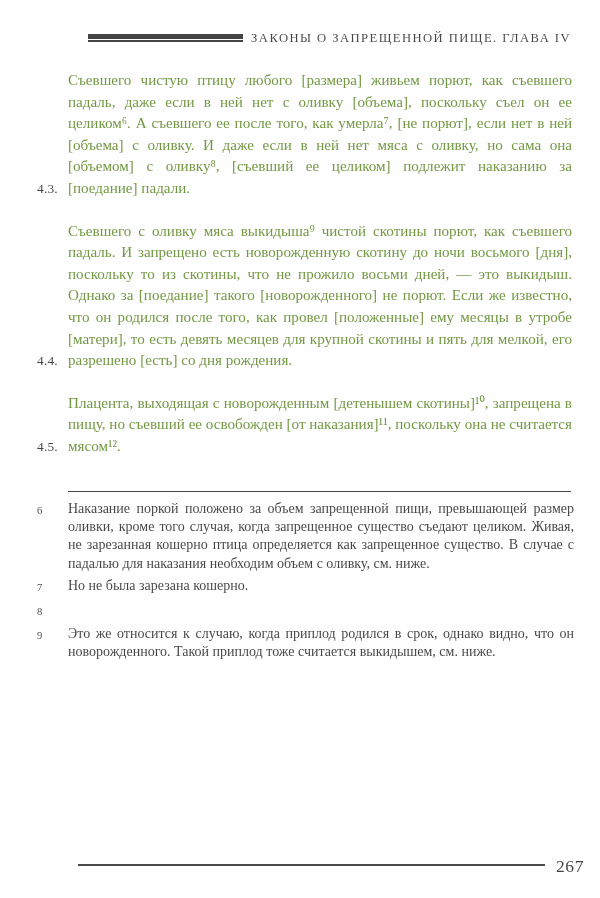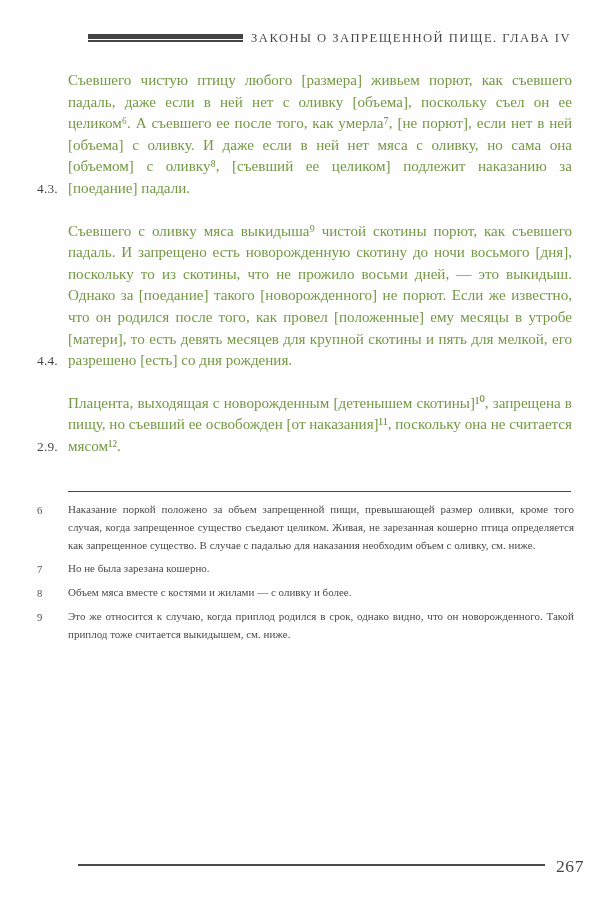--- a/index.html
+++ b/index.html
@@ -116,21 +116,21 @@
   .fn-num {
     flex: 0 0 31px;
     font-size: 10.6px;
     line-height: 18.2px;
     padding-top: 2px;
     color: #1a1a1a;
     letter-spacing: 0.3px;
   }
   .fn-text {
     flex: 1 1 auto;
-    font-size: 11px;
+    font-size: 14px;
     line-height: 18.2px;
     text-align: justify;
     text-justify: inter-word;
     color: #111111;
     hyphens: manual;
   }
 
   
   .footer {
     position: absolute;
@@ -186,21 +186,21 @@
       <div class="para-num">4.3.</div>
       <div class="para-text">Съевшего чистую птицу любого [размера] живьем порют, как съевшего падаль, даже если в ней нет с оливку [объема], поскольку съел он ее целиком⁶. А съевшего ее после того, как умерла⁷, [не порют], если нет в ней [объема] с оливку. И даже если в ней нет мяса с оливку, но сама она [объемом] с оливку⁸, [съевший ее целиком] подлежит наказанию за [поедание] падали.</div>
     </div>
 
     <div class="para">
       <div class="para-num">4.4.</div>
       <div class="para-text">Съевшего с оливку мяса выкидыша⁹ чистой скотины порют, как съевшего падаль. И запрещено есть новорожденную скотину до ночи восьмого [дня], поскольку то из скотины, что не прожило восьми дней, — это выкидыш. Однако за [поедание] такого [новорожденного] не порют. Если же известно, что он родился после того, как провел [положенные] ему месяцы в утробе [матери], то есть девять месяцев для крупной скотины и пять для мелкой, его разрешено [есть] со дня рождения.</div>
     </div>
 
     <div class="para">
-      <div class="para-num">2.9.</div>
+      <div class="para-num">4.5.</div>
       <div class="para-text">Плацента, выходящая с новорожденным [детенышем скотины]¹⁰, запрещена в пищу, но съевший ее освобожден [от наказания]¹¹, поскольку она не считается мясом¹².</div>
     </div>
 
   </div>
 
   <div class="fn-rule"></div>
 
   <div class="footnotes">
 
     <div class="fn">
@@ -208,21 +208,20 @@
       <div class="fn-text">Наказание поркой положено за объем запрещенной пищи, превышающей размер оливки, кроме того случая, когда запрещенное существо съедают целиком. Живая, не зарезанная кошерно птица определяется как запрещенное существо. В случае с падалью для наказания необходим объем с оливку, см. ниже.</div>
     </div>
 
     <div class="fn">
       <div class="fn-num">7</div>
       <div class="fn-text">Но не была зарезана кошерно.</div>
     </div>
 
     <div class="fn">
       <div class="fn-num">8</div>
-      <div class="fn-text">Объем мяса вместе с костями и жилами — с оливку и более.</div>
     </div>
 
     <div class="fn">
       <div class="fn-num">9</div>
       <div class="fn-text">Это же относится к случаю, когда приплод родился в срок, однако видно, что он новорожденного. Такой приплод тоже считается выкидышем, см. ниже.</div>
     </div>
 
 
 
 

